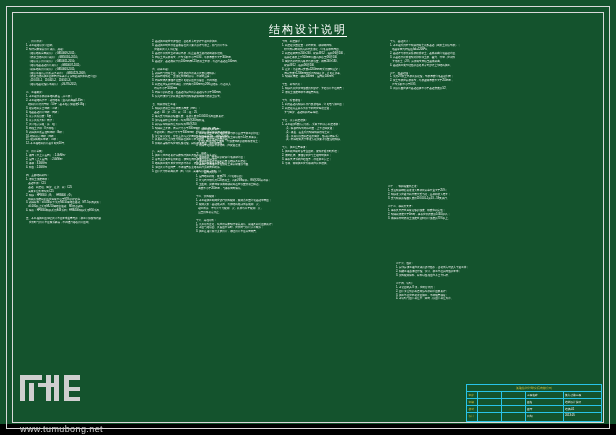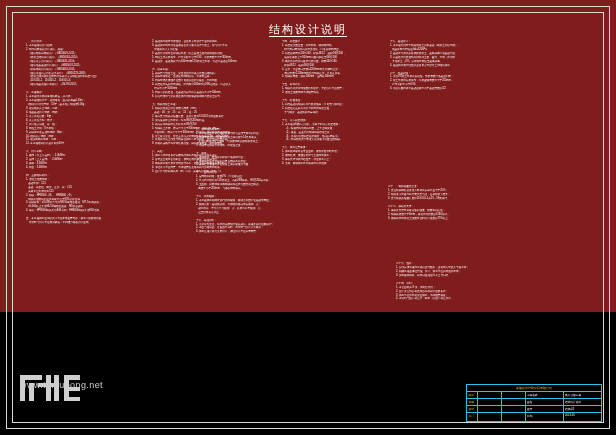--- a/index.html
+++ b/index.html
@@ -1,35 +1,35 @@
 <!DOCTYPE html>
 <html><head>
 <meta charset="utf-8">
 <style>
   html,body{margin:0;padding:0;background:#000;}
   body{width:616px;height:435px;overflow:hidden;font-family:"Liberation Sans",sans-serif;color:#fff;}
-  #sheet{position:relative;width:616px;height:312px;background:#7f1d1d;}
+  #sheet{position:relative;width:616px;height:424px;background:#14532d;}
   .frame-outer{position:absolute;left:6px;top:6px;width:604px;height:423px;border:1px solid #d9d9d9;box-sizing:border-box;}
   .frame-inner{position:absolute;left:12px;top:12px;width:592px;height:411px;border:1px solid #d9d9d9;box-sizing:border-box;}
   .title{position:absolute;left:0;right:0;top:22px;text-align:center;font-size:11px;letter-spacing:2px;color:#fff;}
   .title span{border-bottom:1px solid #fff;padding-bottom:1px;}
 
   .col{position:absolute;font-size:2.6px;line-height:1.52;color:#fff;white-space:pre-wrap;}
   .c1{left:26px;  top:40px; width:118px;}
   .c2{left:152px; top:40px; width:120px;}
   .c3{left:196px; top:128px;width:120px;}
   .c4{left:282px; top:40px; width:138px;}
   .c5{left:390px; top:40px; width:112px;}
   .c6{left:388px; top:185px;width:112px;}
   .c7{left:396px; top:262px;width:106px;}
 
   
   .logo{position:absolute;left:20px;top:371px;width:60px;height:30px;}
   .logo .bar{position:absolute;background:#cfcfcf;}
-  .wm{position:absolute;left:20px;top:380px;font-size:9px;color:#cfcfcf;letter-spacing:.4px;}
+  .wm{position:absolute;left:20px;top:424px;font-size:9px;color:#cfcfcf;letter-spacing:.4px;}
   .wmbig{position:absolute;left:86px;top:368px;font-size:26px;color:#9a9a9a;letter-spacing:1px;opacity:.85;}
 
   
   .tb{position:absolute;left:466px;top:384px;width:136px;height:38px;border:1px solid #29c3e8;box-sizing:border-box;}
   .tb .row{position:absolute;left:0;right:0;border-bottom:1px solid #29c3e8;box-sizing:border-box;}
   .tb .vline{position:absolute;top:0;bottom:0;border-left:1px solid #29c3e8;}
   .tb-txt{position:absolute;font-size:2.7px;color:#29c3e8;white-space:nowrap;}
   .tb-head{position:absolute;left:0;right:0;top:0;height:6px;display:flex;align-items:center;justify-content:center;font-size:3px;color:#e0c23a;}
   .tb-y{color:#e0c23a;}
   .tb-w{color:#fff;}

